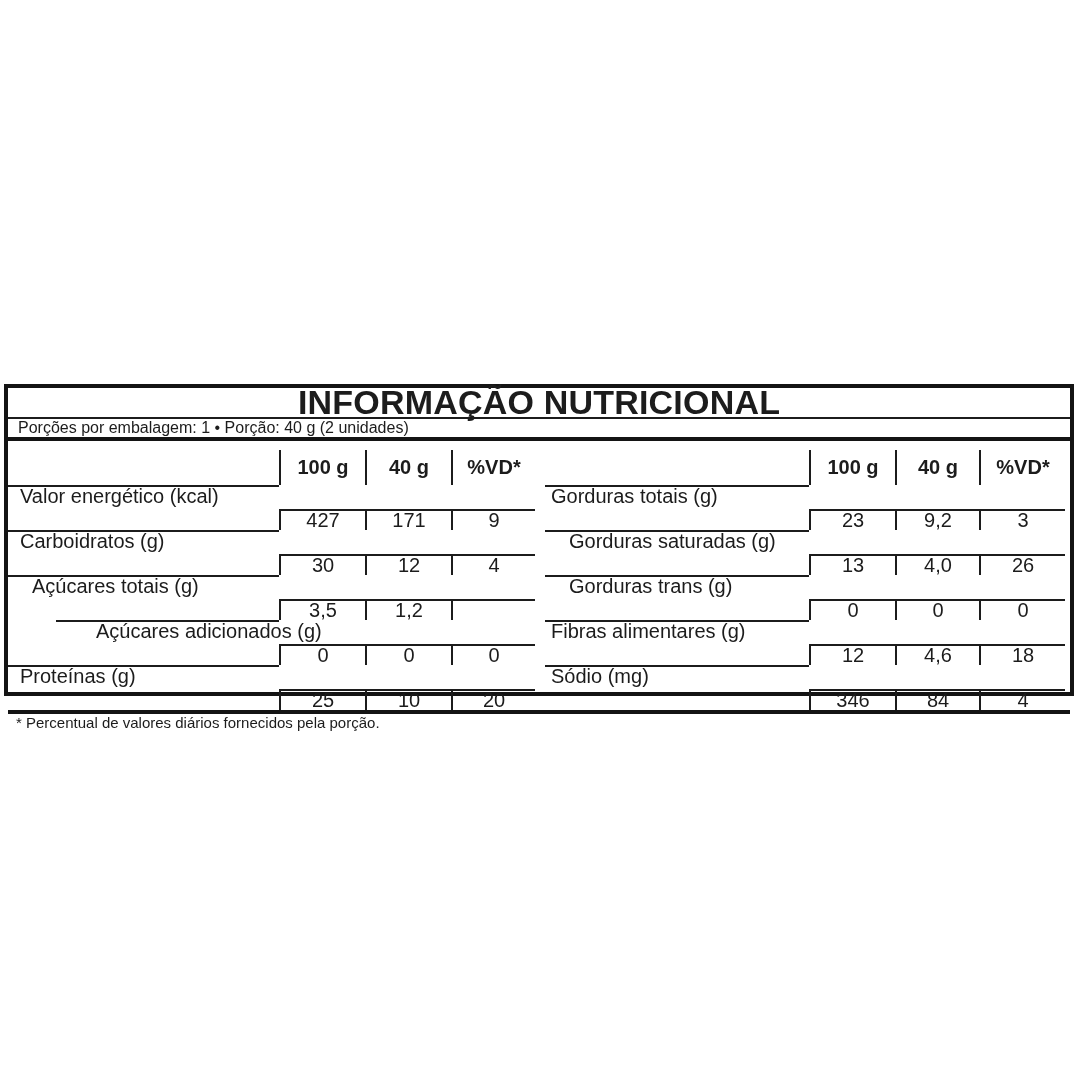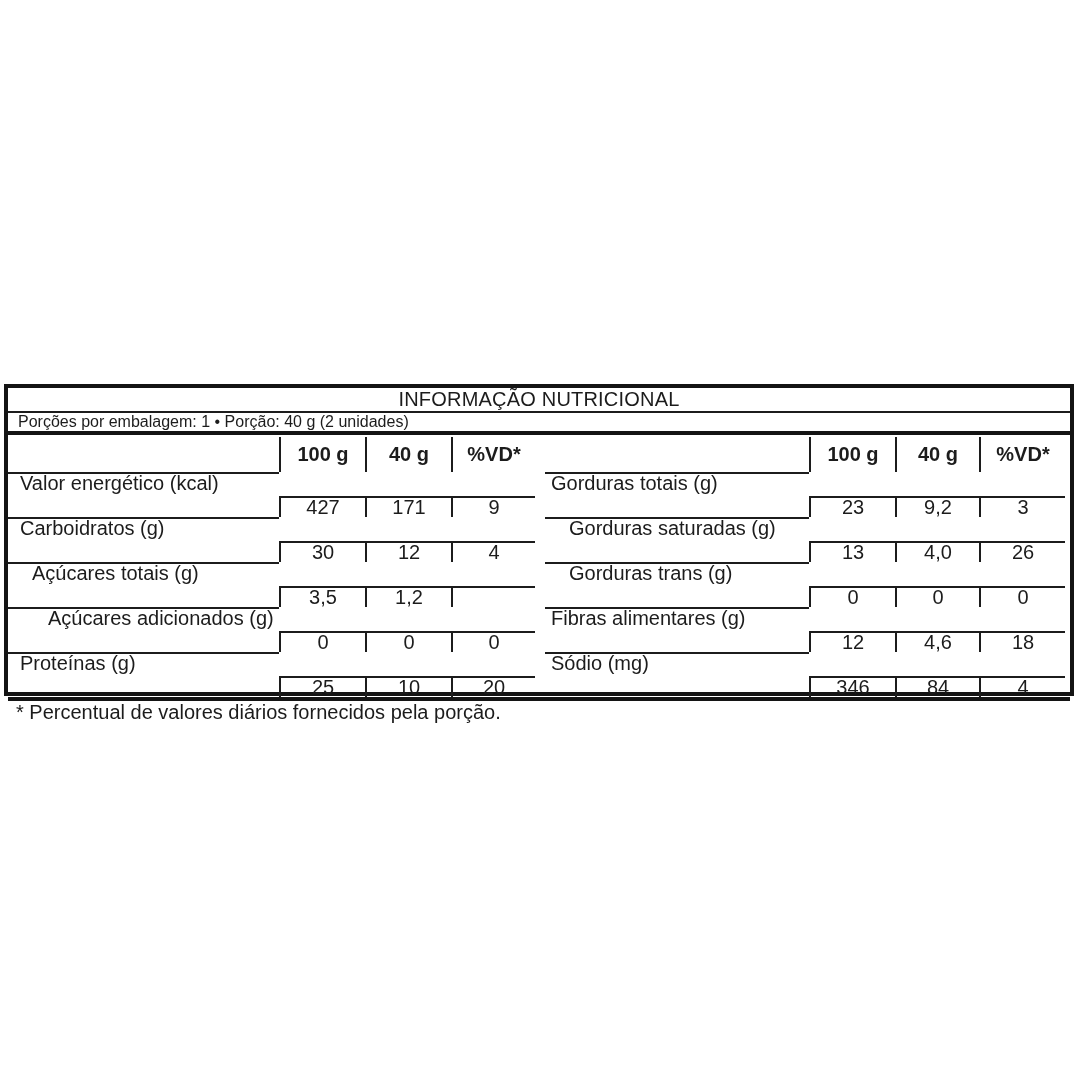--- a/index.html
+++ b/index.html
@@ -23,53 +23,53 @@
     width:1070px;height:312px;
     box-sizing:border-box;
     border:4px solid var(--thick);
     background:var(--bg);
     display:flex;flex-direction:column;
   }
   .title-row{
     height:29px;
     border-bottom:2px solid var(--line);
     display:flex;align-items:center;justify-content:center;
-    font-size:20px;font-weight:400;letter-spacing:0.2px;text-align:right;
+    font-size:34px;font-weight:700;letter-spacing:0.2px;text-align:right;
   }
   .servings-row{
     height:28px;
     border-bottom:4px solid var(--thick);
     display:flex;align-items:center;
     padding-left:10px;
     font-size:16px;
   }
   .tables-area{
-    padding-top:2px;
+    padding-top:9px;
     display:flex;
     gap:10px;
   }
   .ntable{display:grid;font-size:20px;}
   .ntable.left{grid-template-columns:271px 86px 86px 84px;}
   .ntable.right{grid-template-columns:264px 86px 84px 86px;}
   .cell{display:flex;align-items:center;box-sizing:border-box;}
   .h{height:35px;font-weight:700;justify-content:center;font-size:20px;}
   .bt{border-top:2px solid var(--line);height:21px;}
   .num{justify-content:center;margin-top:24px;}
   .vline{border-left:2px solid var(--line);}
   .label{justify-content:flex-start;padding-left:12px;white-space:nowrap;}
   .ntable.right .label{padding-left:6px;}
   .ntable.left .ind1{padding-left:24px;}
-  .ntable.left .ind2{padding-left:40px;}
+  .ntable.left .ind2{padding-left:40px;margin-left:48px;}
   .ntable.right .ind1{padding-left:24px;}
   .footnote-row{
     flex:1;
     border-top:4px solid var(--thick);
     display:flex;align-items:center;
     padding-left:8px;
-    font-size:20px;
+    font-size:15px;
   }
 </style>
 </head>
 <body>
 
 <div class="canvas">
   <div class="nutri-box">
 
     <div class="title-row">INFORMAÇÃO NUTRICIONAL</div>
 

